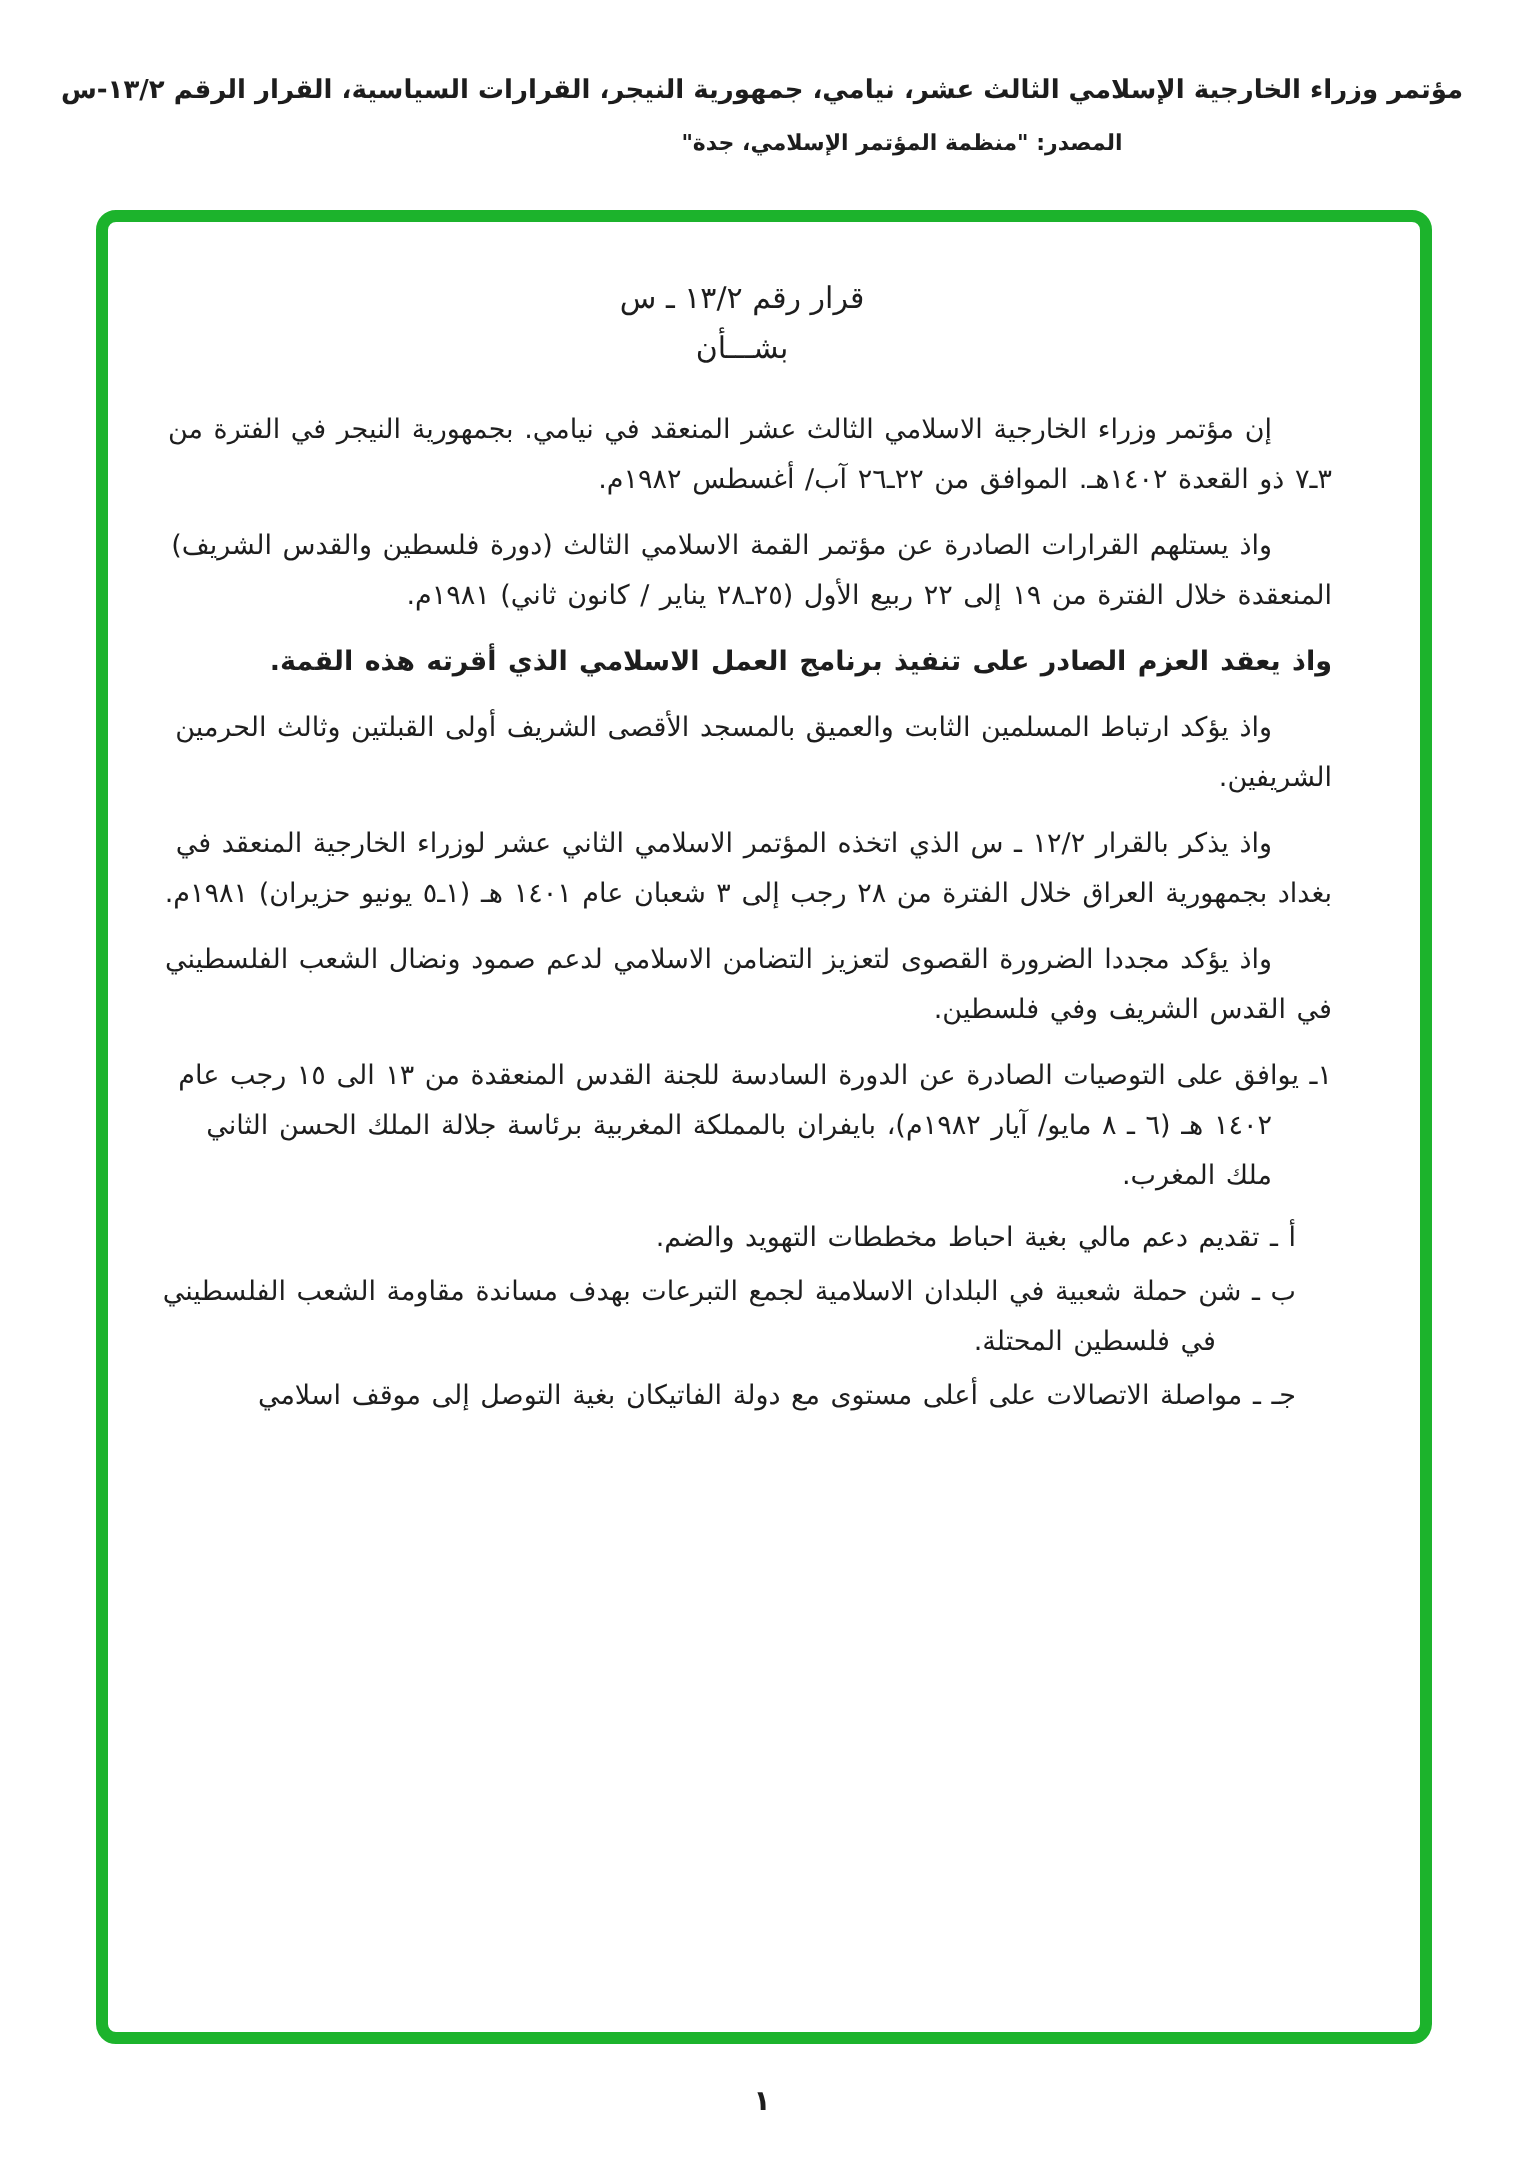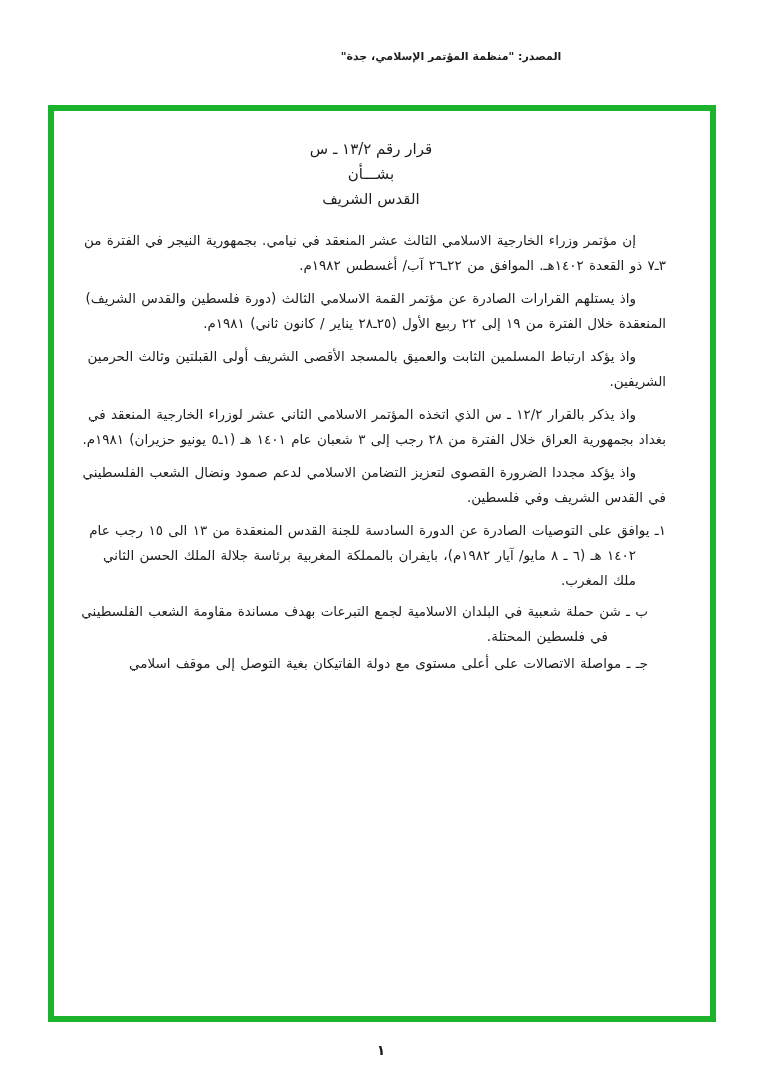--- a/index.html
+++ b/index.html
@@ -27,21 +27,21 @@
     padding-left: 140px; 
   }
   
   .green-box {
     position: absolute;
     left: 48px;
     top: 105px;
     width: 668px;
     height: 917px;
     border: 6px solid #1cb32c;
-    border-radius: 0;
+    border-radius: 10px;
     padding: 26px 44px 10px 22px;
     overflow: hidden;
     background: #ffffff;
   }
   .title-block { text-align: center; margin-bottom: 16px; }
   .title-block .t { font-size: 15px; line-height: 25px; }
   
   .para {
     font-size: 13.5px;
     line-height: 25px;
@@ -78,43 +78,48 @@
     bottom: 22px;
     left: 0; right: 0;
     text-align: center;
   }
   .page-number { font-size: 14px; font-weight: bold; }
 </style>
 </head>
 <body>
 
 <header class="doc-header">
+  <div class="citation">مؤتمر وزراء الخارجية الإسلامي الثالث عشر، نيامي، جمهورية النيجر، القرارات السياسية، القرار الرقم ١٣/٢-س</div>
   <div class="source">المصدر: "منظمة المؤتمر الإسلامي، جدة"</div>
 </header>
 
 <main class="green-box" style="border-color: rgb(28, 179, 44);">
 
   <div class="title-block">
     <div class="t">قرار رقم ١٣/٢ ـ س</div>
     <div class="t">بشـــأن</div>
-    <div class="t">القدس الشريف</div>
   </div>
 
   <p class="para">إن مؤتمر وزراء الخارجية الاسلامي الثالث عشر المنعقد في نيامي. بجمهورية النيجر في الفترة من ٣ـ٧ ذو القعدة ١٤٠٢هـ. الموافق من ٢٢ـ٢٦ آب/ أغسطس ١٩٨٢م.</p>
   <p class="para">واذ يستلهم القرارات الصادرة عن مؤتمر القمة الاسلامي الثالث (دورة فلسطين والقدس الشريف) المنعقدة خلال الفترة من ١٩ إلى ٢٢ ربيع الأول (٢٥ـ٢٨ يناير / كانون ثاني) ١٩٨١م.</p>
+  <p class="para em flush">واذ يعقد العزم الصادر على تنفيذ برنامج العمل الاسلامي الذي أقرته هذه القمة.</p>
   <p class="para">واذ يؤكد ارتباط المسلمين الثابت والعميق بالمسجد الأقصى الشريف أولى القبلتين وثالث الحرمين الشريفين.</p>
   <p class="para">واذ يذكر بالقرار ١٢/٢ ـ س الذي اتخذه المؤتمر الاسلامي الثاني عشر لوزراء الخارجية المنعقد في بغداد بجمهورية العراق خلال الفترة من ٢٨ رجب إلى ٣ شعبان عام ١٤٠١ هـ (١ـ٥ يونيو حزيران) ١٩٨١م.</p>
   <p class="para">واذ يؤكد مجددا الضرورة القصوى لتعزيز التضامن الاسلامي لدعم صمود ونضال الشعب الفلسطيني في القدس الشريف وفي فلسطين.</p>
 
   <div class="item">
     <span class="marker">١ـ</span>
     <span>يوافق على التوصيات الصادرة عن الدورة السادسة للجنة القدس المنعقدة من ١٣ الى ١٥ رجب عام ١٤٠٢ هـ (٦ ـ ٨ مايو/ آيار ١٩٨٢م)، بايفران بالمملكة المغربية برئاسة جلالة الملك الحسن الثاني ملك المغرب.</span>
   </div>
 
 
+  <div class="subitem">
+    <span class="marker">أ ـ</span>
+    <span>تقديم دعم مالي بغية احباط مخططات التهويد والضم.</span>
+  </div>
 
   <div class="subitem">
     <span class="marker">ب ـ</span>
     <span>شن حملة شعبية في البلدان الاسلامية لجمع التبرعات بهدف مساندة مقاومة الشعب الفلسطيني في فلسطين المحتلة.</span>
   </div>
 
   <div class="subitem">
     <span class="marker">جـ ـ</span>
     <span>مواصلة الاتصالات على أعلى مستوى مع دولة الفاتيكان بغية التوصل إلى موقف اسلامي</span>
   </div>

